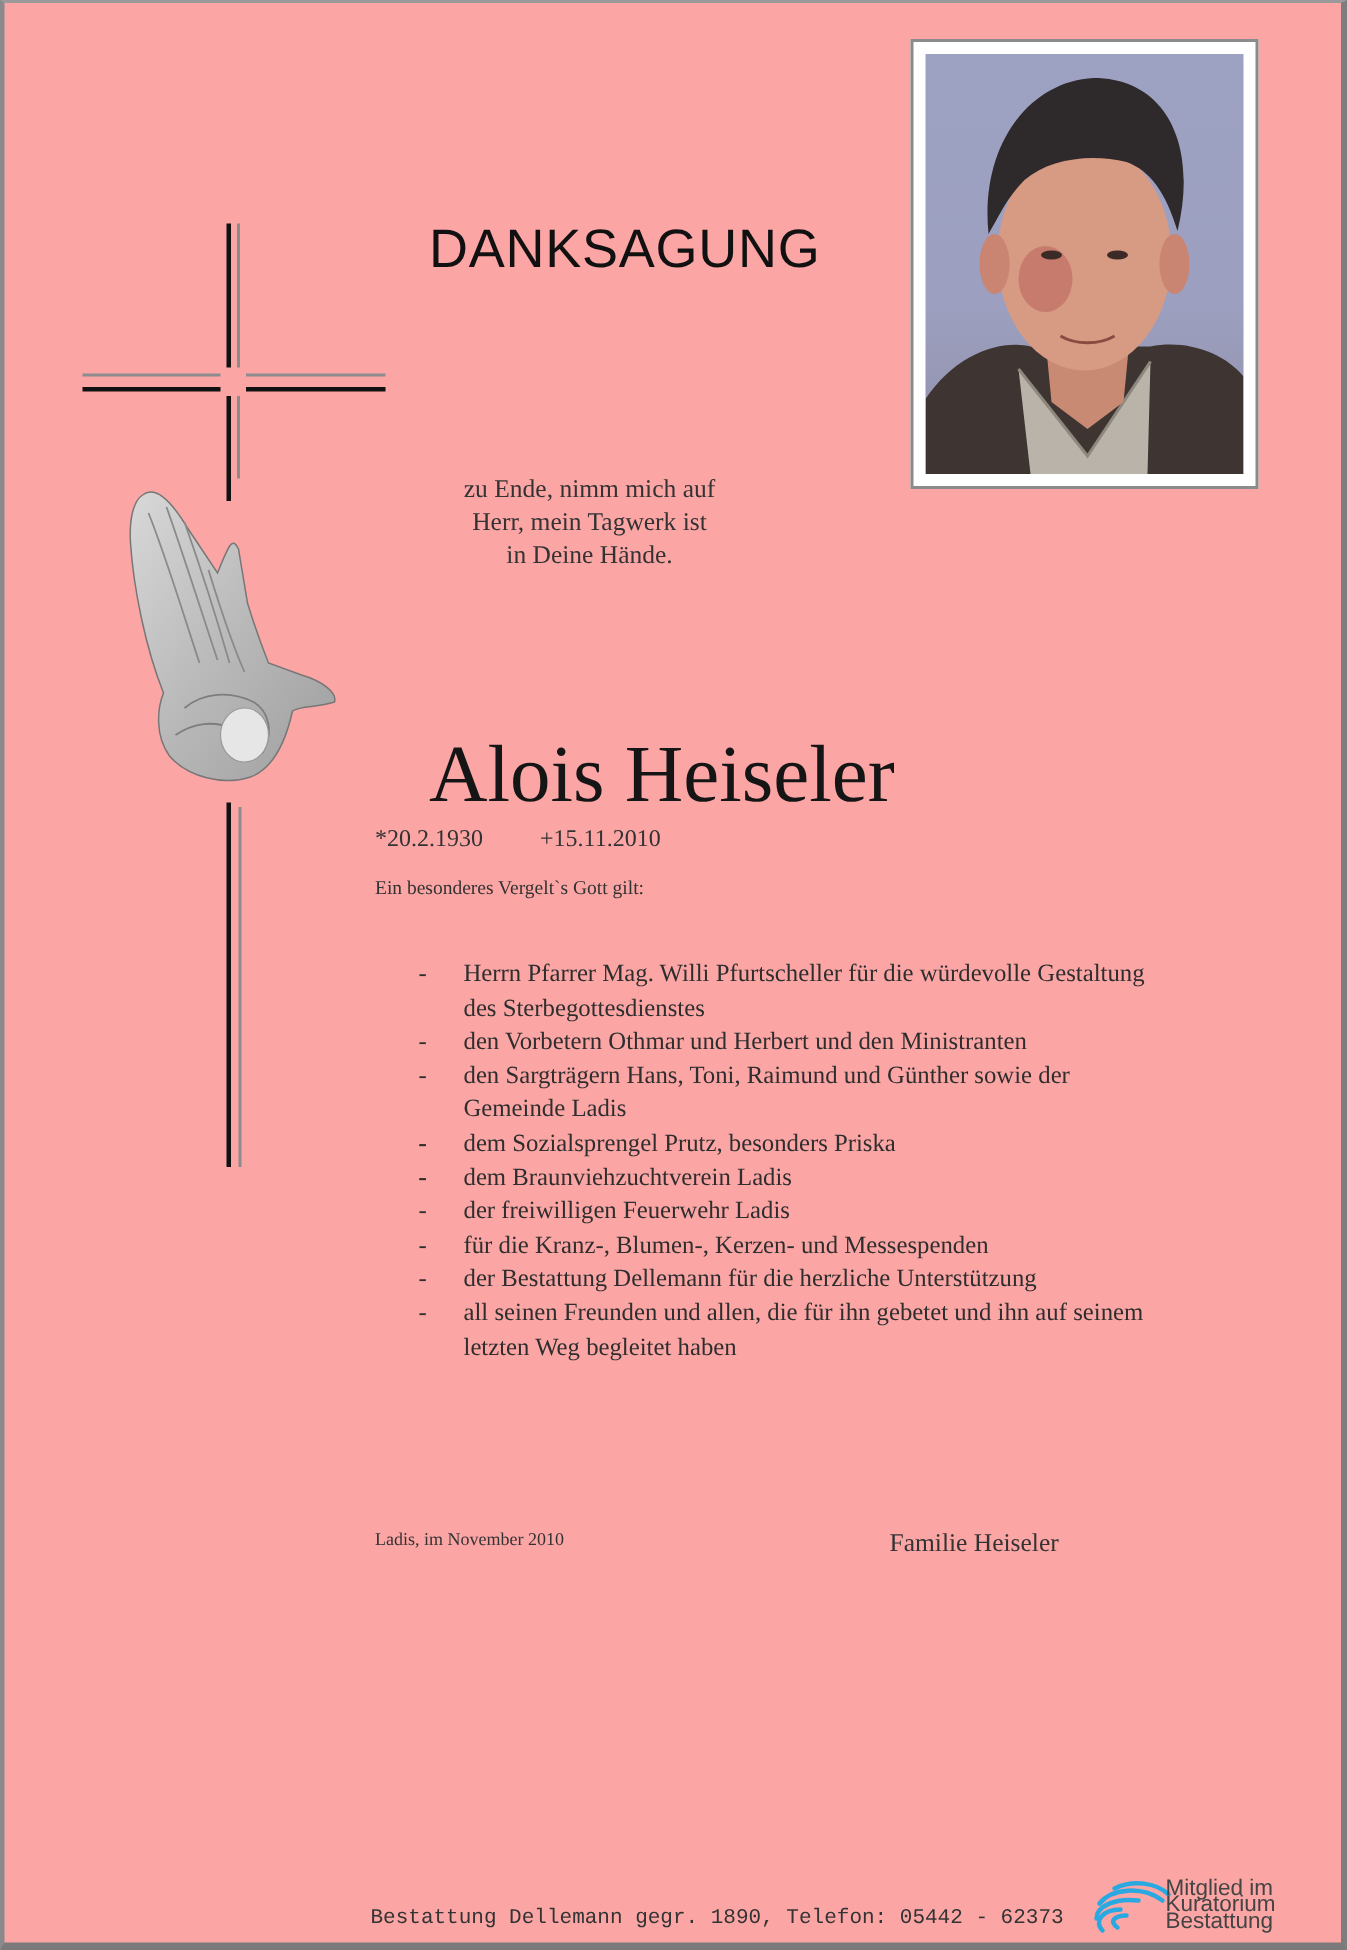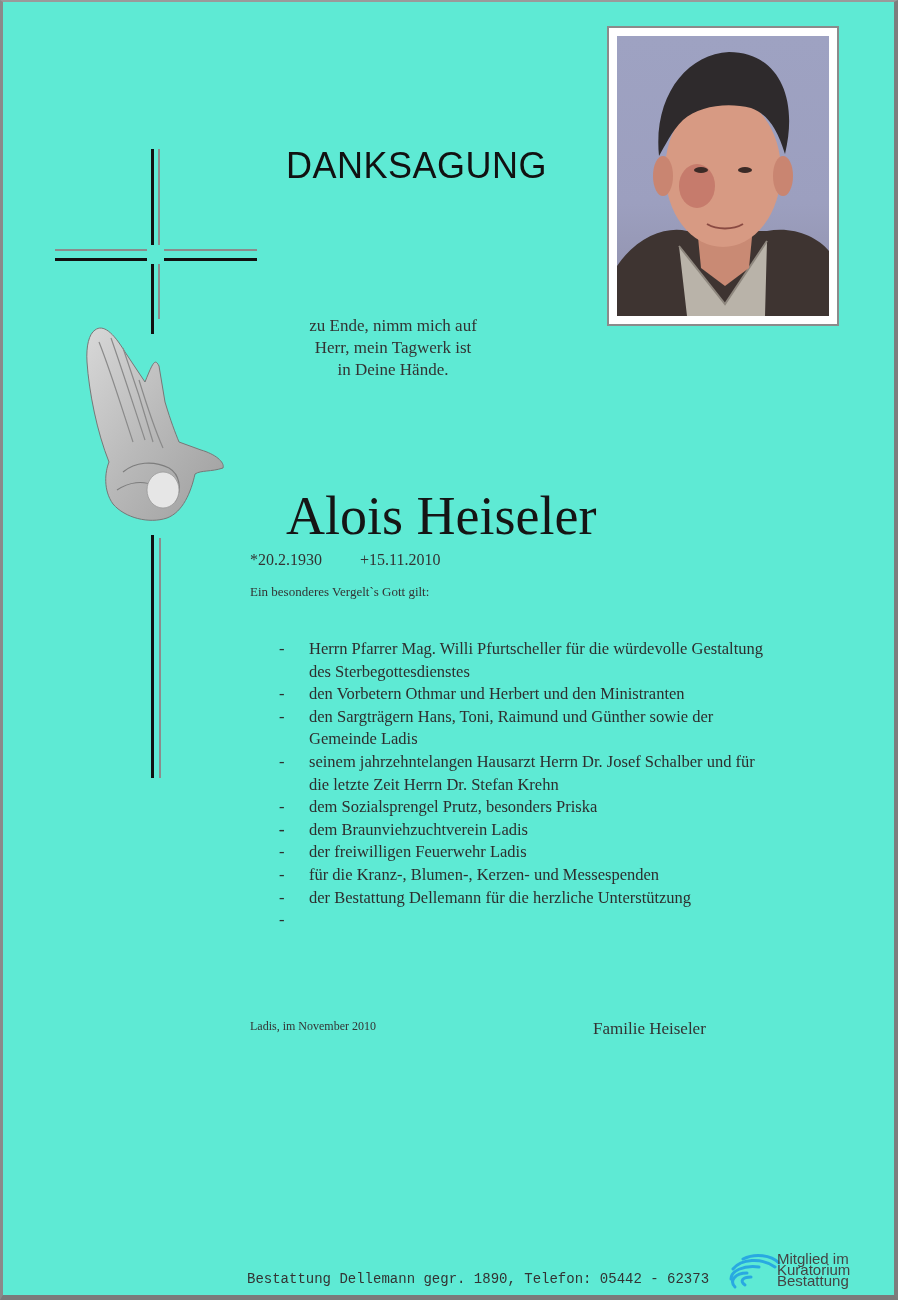--- a/index.html
+++ b/index.html
@@ -2,21 +2,21 @@
 <html><head>
 <meta charset="utf-8">
 <style>
   html, body { margin: 0; padding: 0; background: #ffffff; }
   body { width: 898px; height: 1300px; position: relative; overflow: hidden; }
   .page {
     position: absolute; left: 0; top: 0; width: 898px; height: 1300px;
     box-sizing: border-box;
     border-left: 3px solid #8a8a8a; border-top: 2px solid #9a9a9a;
     border-right: 4px solid #7d7d7d; border-bottom: 5px solid #7a7a7a;
-    background: #5eead4;
+    background: #fca5a5;
   }
   .serif { font-family: "Liberation Serif", "DejaVu Serif", serif; color: #2b2b2b; }
   .sans { font-family: "Liberation Sans", "DejaVu Sans", sans-serif; }
 
   .title {
     position: absolute; left: 283px; top: 143px; font-size: 36px; color: #111;
     letter-spacing: 0.5px;
   }
   .cross-part { position: absolute; }
   .bar-black { background: #111; }
@@ -121,28 +121,28 @@
   <div class="name serif">Alois Heiseler</div>
   <div class="dates serif">
     <span>*20.2.1930</span><span>+15.11.2010</span>
   </div>
 
   <div class="intro serif">Ein besonderes Vergelt`s Gott gilt:</div>
   <ul class="thanks serif">
     <li><span class="dash">-</span><span>Herrn Pfarrer Mag. Willi Pfurtscheller für die würdevolle Gestaltung des Sterbegottesdienstes</span></li>
     <li><span class="dash">-</span><span>den Vorbetern Othmar und Herbert und den Ministranten</span></li>
     <li><span class="dash">-</span><span>den Sargträgern Hans, Toni, Raimund und Günther sowie der Gemeinde Ladis</span></li>
-    <li><span class="dash">-</span><span>seinem jahrzehntelangen Hausarzt Herrn Dr. Josef Schalber und für die letzte Zeit Herrn Dr. Stefan Krehn</span></li>
+    <li><span class="dash">-</span></li>
     <li><span class="dash">-</span><span>dem Sozialsprengel Prutz, besonders Priska</span></li>
     <li><span class="dash">-</span></li>
     <li><span class="dash">-</span><span>dem Braunviehzuchtverein Ladis</span></li>
     <li><span class="dash">-</span><span>der freiwilligen Feuerwehr Ladis</span></li>
     <li><span class="dash">-</span><span>für die Kranz-, Blumen-, Kerzen- und Messespenden</span></li>
     <li><span class="dash">-</span><span>der Bestattung Dellemann für die herzliche Unterstützung</span></li>
-    <li><span class="dash">-</span></li>
+    <li><span class="dash">-</span><span>all seinen Freunden und allen, die für ihn gebetet und ihn auf seinem letzten Weg begleitet haben</span></li>
   </ul>
 
   <div class="place serif">Ladis, im November 2010</div>
   <div class="family serif">Familie Heiseler</div>
 
   <div class="footer serif">Bestattung Dellemann gegr. 1890, Telefon: 05442 - 62373</div>
   <div class="logo">
     <svg width="60" height="42" viewBox="0 0 60 42" style="position:absolute;left:0;top:0;">
       <g fill="none" stroke="#29a9e1" stroke-width="3" stroke-linecap="round">
         <path d="M18 10 C30 4 46 6 54 14"></path>

